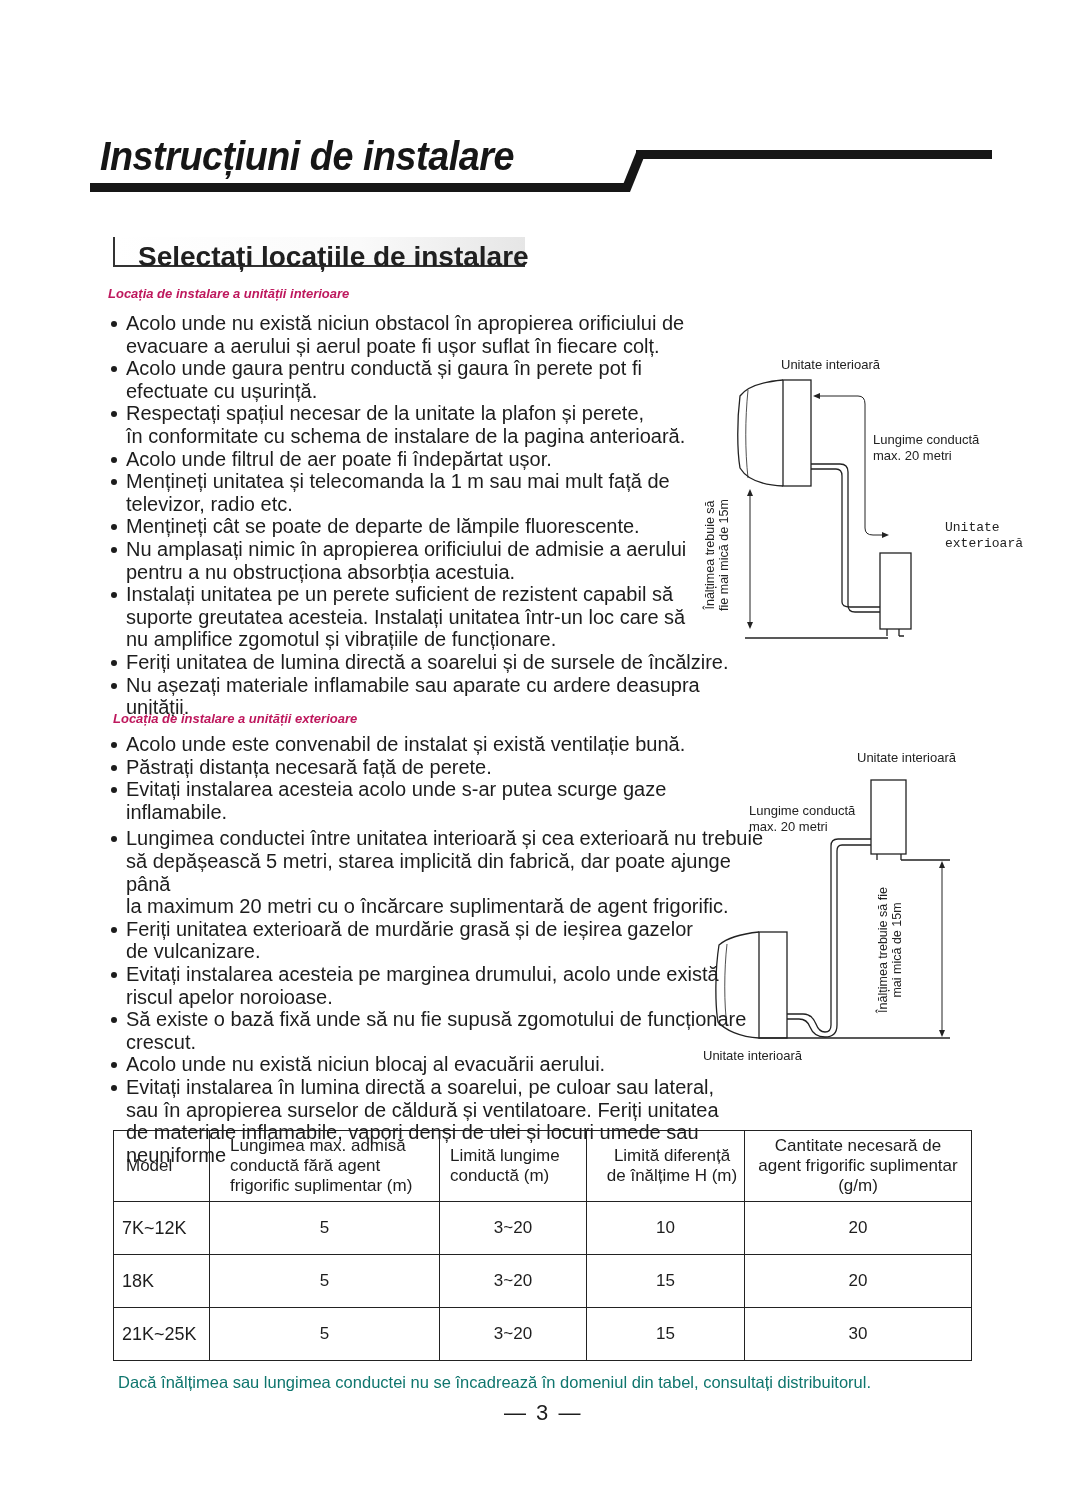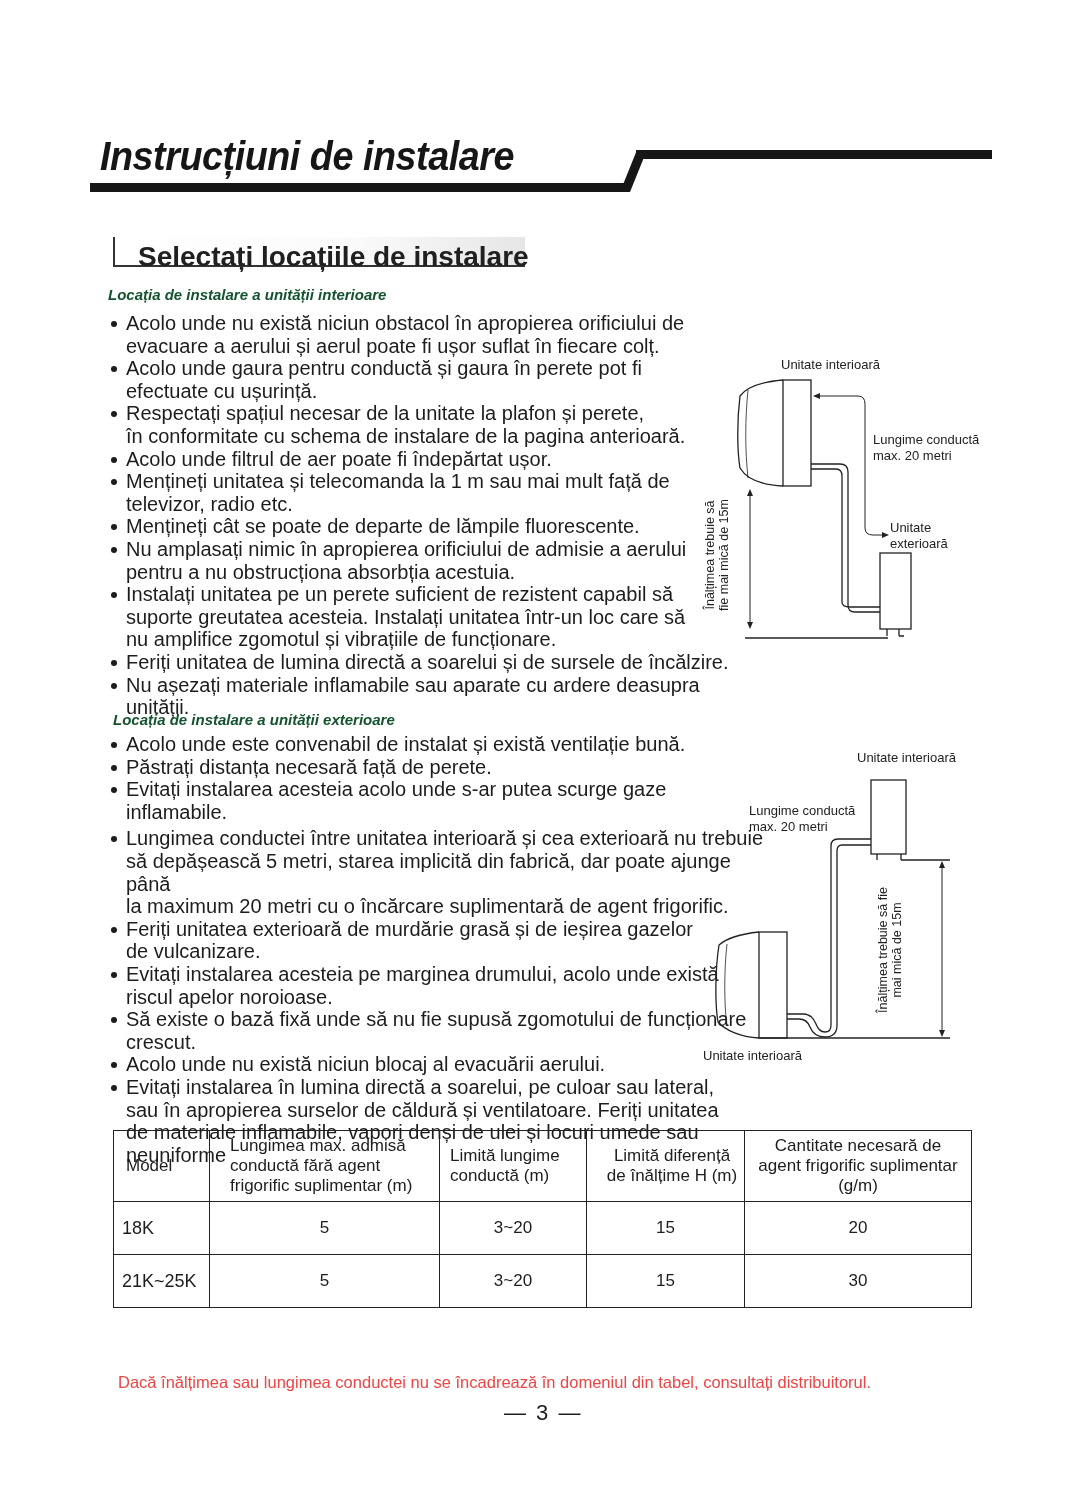--- a/index.html
+++ b/index.html
@@ -24,21 +24,21 @@
     left: 113px; top: 237px; width: 412px; height: 30px;
     background: linear-gradient(to right, #ffffff 0%, #fafafa 60%, #e6e6e6 100%);
     border-left: 2px solid #333; border-bottom: 2px solid #333;
     box-sizing: border-box;
   }
   .section-title {
     left: 138px; top: 241px; font-size: 28px; font-weight: bold; color: #202020; white-space: nowrap;
   }
 
   .subhead {
-    font-size: 15px; font-weight: bold; font-style: italic; color: #14532d; white-space: nowrap;
+    font-size: 13px; font-weight: bold; font-style: italic; color: #be185d; white-space: nowrap;
   }
   .bullets { margin: 0; padding: 0; list-style: none; }
   .bullets li {
     position: relative; padding-left: 18px; font-size: 20px; line-height: 22.6px; color: #1d1d1d;
     white-space: pre-line;
   }
   .bullets li::before {
     content: ""; position: absolute; left: 3px; top: 9px; width: 6px; height: 6px; border-radius: 50%; background: #1d1d1d;
   }
   .indoor-list { left: 108px; top: 312px; width: 640px; }
@@ -62,21 +62,21 @@
   .spec-table th { font-weight: normal; height: 70px; vertical-align: middle; line-height: 20px; }
   .spec-table td { height: 52px; text-align: center; }
   .spec-table td.model { text-align: left; padding-left: 8px; font-size: 18px; }
   .spec-table th.c0 { width: 96px; text-align: left; padding-left: 12px; box-sizing: border-box; }
   .spec-table th.c1 { width: 230px; text-align: left; padding-left: 20px; box-sizing: border-box; }
   .spec-table th.c2 { width: 147px; text-align: left; padding-left: 10px; box-sizing: border-box; }
   .spec-table th.c3 { width: 158px; text-align: center; padding-left: 13px; box-sizing: border-box; }
   .spec-table th.c4 { text-align: center; }
   .hdr-line { display: block; white-space: nowrap; }
 
-  .footnote { left: 118px; top: 1373px; font-size: 16.5px; color: #ef4444; white-space: nowrap; text-align: center; }
+  .footnote { left: 118px; top: 1373px; font-size: 16.5px; color: #0f766e; white-space: nowrap; text-align: center; }
   .page-number { left: 504px; top: 1400px; font-size: 22px; color: #1d1d1d; white-space: nowrap; letter-spacing: 2px; }
 </style>
 </head>
 <body>
 
 <div class="abs page-title">Instrucțiuni de instalare</div>
 <div class="abs title-rule"></div>
 <div class="abs title-slant"></div>
 <div class="abs title-rule-right"></div>
 
@@ -128,21 +128,21 @@
       <polygon points="123,46 130,43 130,49"></polygon>
       <polygon points="199,185 192,182 192,188"></polygon>
       <polygon points="60,139 57,146 63,146"></polygon>
       <polygon points="60,279 57,272 63,272"></polygon>
     </g>
   </svg>
 </div>
 <div class="abs diag-label" style="left:781px; top:357px;">Unitate interioară</div>
 <div class="abs diag-label" style="left:873px; top:432px;">Lungime conductă
 max. 20 metri</div>
-<div class="abs diag-label" style="left:890px; top:520px;">Unitate
+<div class="abs diag-label" style="left:945px; top:520px;font-family:Liberation Mono, monospace;">Unitate
 exterioară</div>
 <div class="abs vert-label" style="left:703px; top:625px; width:140px;">Înălțimea trebuie să
 fie mai mică de 15m</div>
 
 <div class="abs subhead" style="left:113px; top:711px;">Locația de instalare a unității exterioare</div>
 <ul class="abs bullets outdoor-list">
   <li>Acolo unde este convenabil de instalat și există ventilație bună.</li>
   <li>Păstrați distanța necesară față de perete.</li>
   <li>Evitați instalarea acesteia acolo unde s-ar putea scurge gaze inflamabile.</li>
   <li class="gap">Lungimea conductei între unitatea interioară și cea exterioară nu trebuie
@@ -211,20 +211,27 @@
       </th>
       <th class="c4">
         <span class="hdr-line">Cantitate necesară de</span>
         <span class="hdr-line">agent frigorific suplimentar</span>
         <span class="hdr-line">(g/m)</span>
       </th>
     </tr>
   </thead>
   <tbody>
     <tr>
+      <td class="model">7K~12K</td>
+      <td>5</td>
+      <td>3~20</td>
+      <td>10</td>
+      <td>20</td>
+    </tr>
+    <tr>
       <td class="model">18K</td>
       <td>5</td>
       <td>3~20</td>
       <td>15</td>
       <td>20</td>
     </tr>
     <tr>
       <td class="model">21K~25K</td>
       <td>5</td>
       <td>3~20</td>

